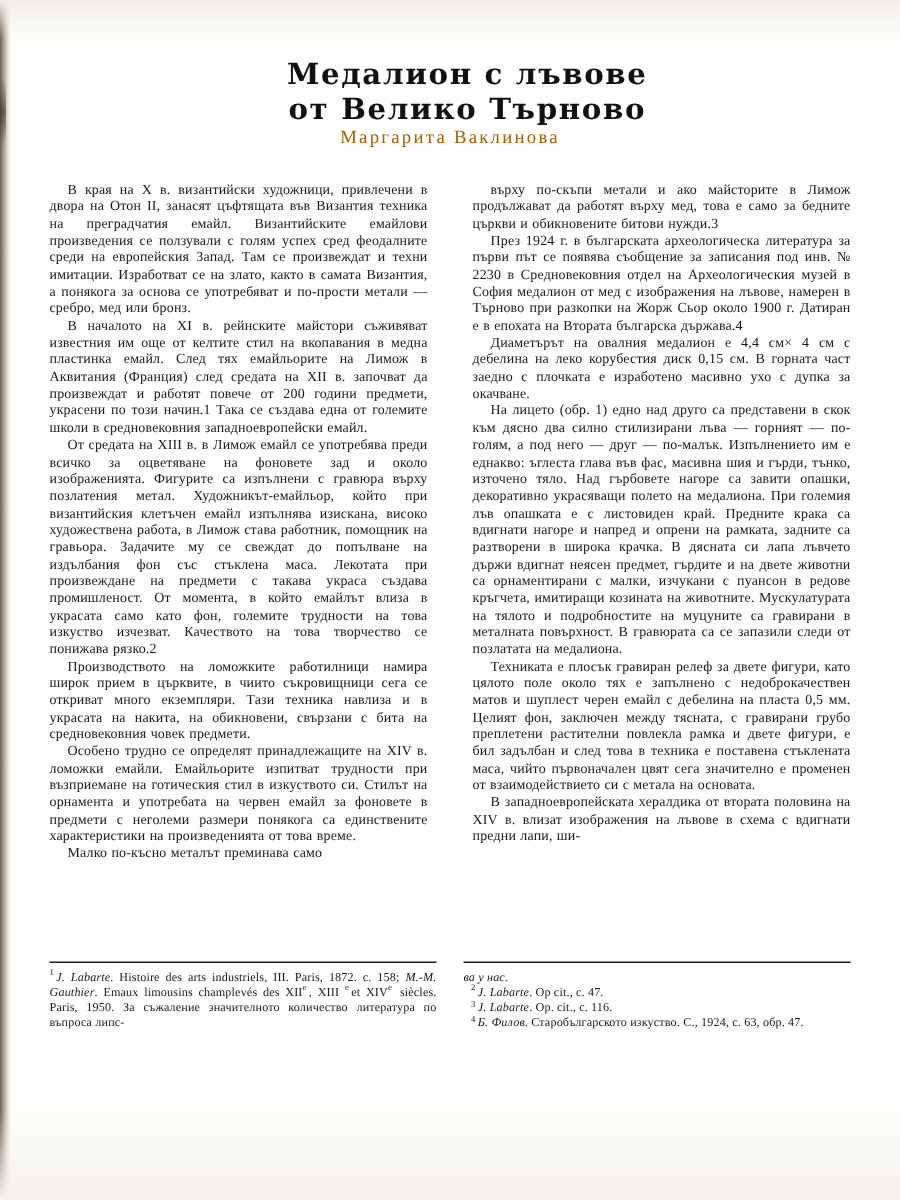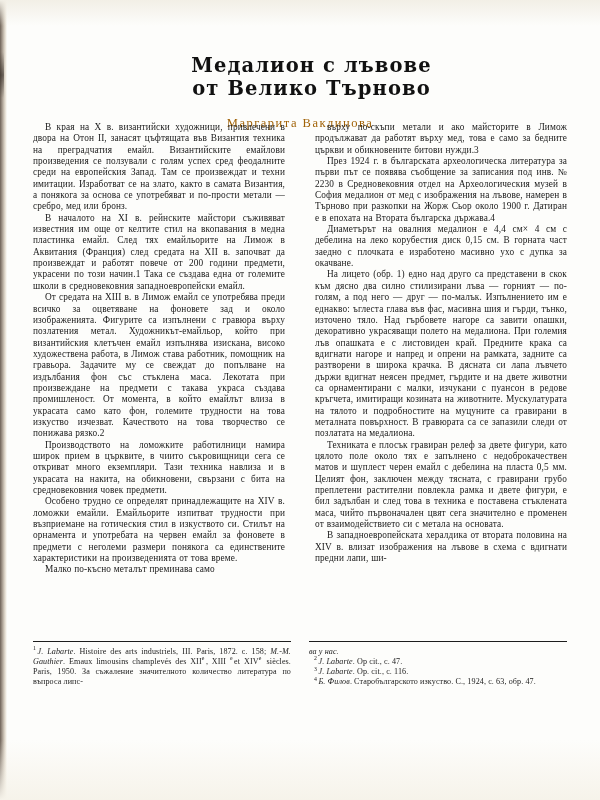--- a/index.html
+++ b/index.html
@@ -49,21 +49,21 @@
     width: 600px;
     text-align: center;
   }
   .article-title {
     font-family: "DejaVu Serif", "Liberation Serif", serif;
     font-weight: bold;
     font-size: 19.5px;
     line-height: 23px;
     letter-spacing: 1.1px;
     color: #111;
-    margin: 16px;
+    margin: 0;
     padding-left: 23px;
   }
   .article-title .line2 { display: block; }
   .byline {
     margin-top: 0;
     font-family: "Liberation Serif", "DejaVu Serif", serif;
     font-size: 12.5px;
     letter-spacing: 1.5px;
     color: #a16207;
   }

